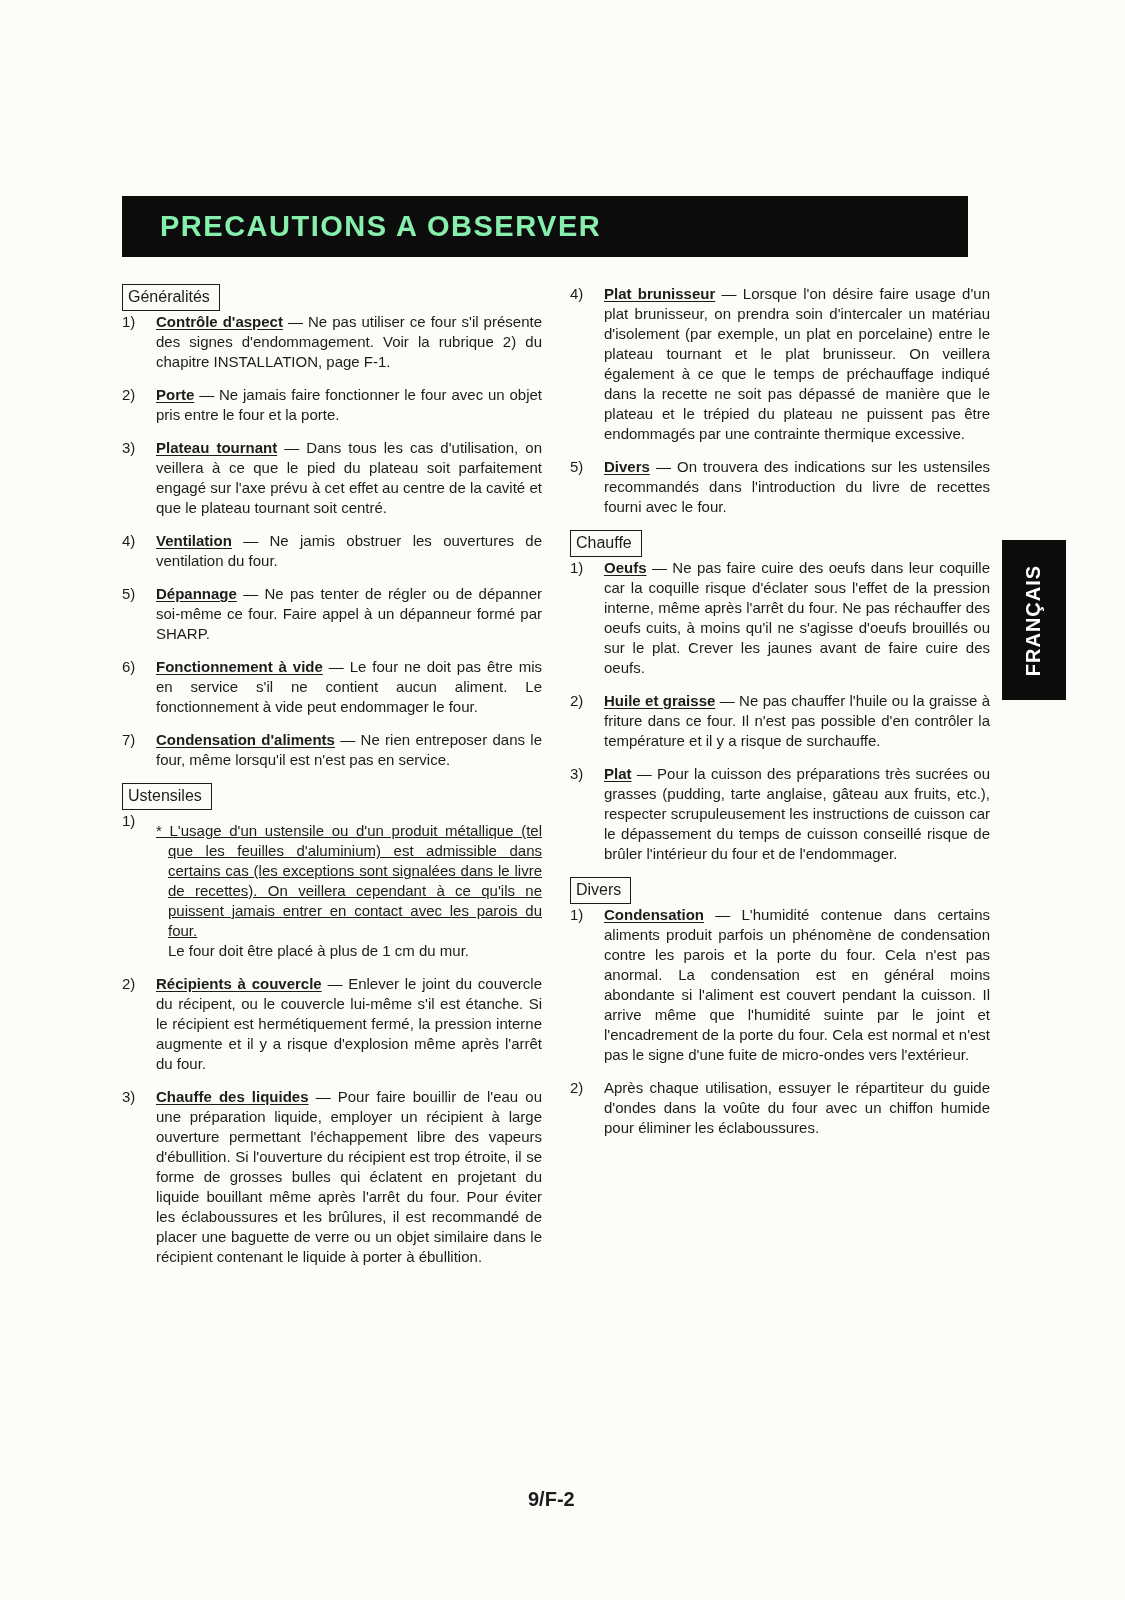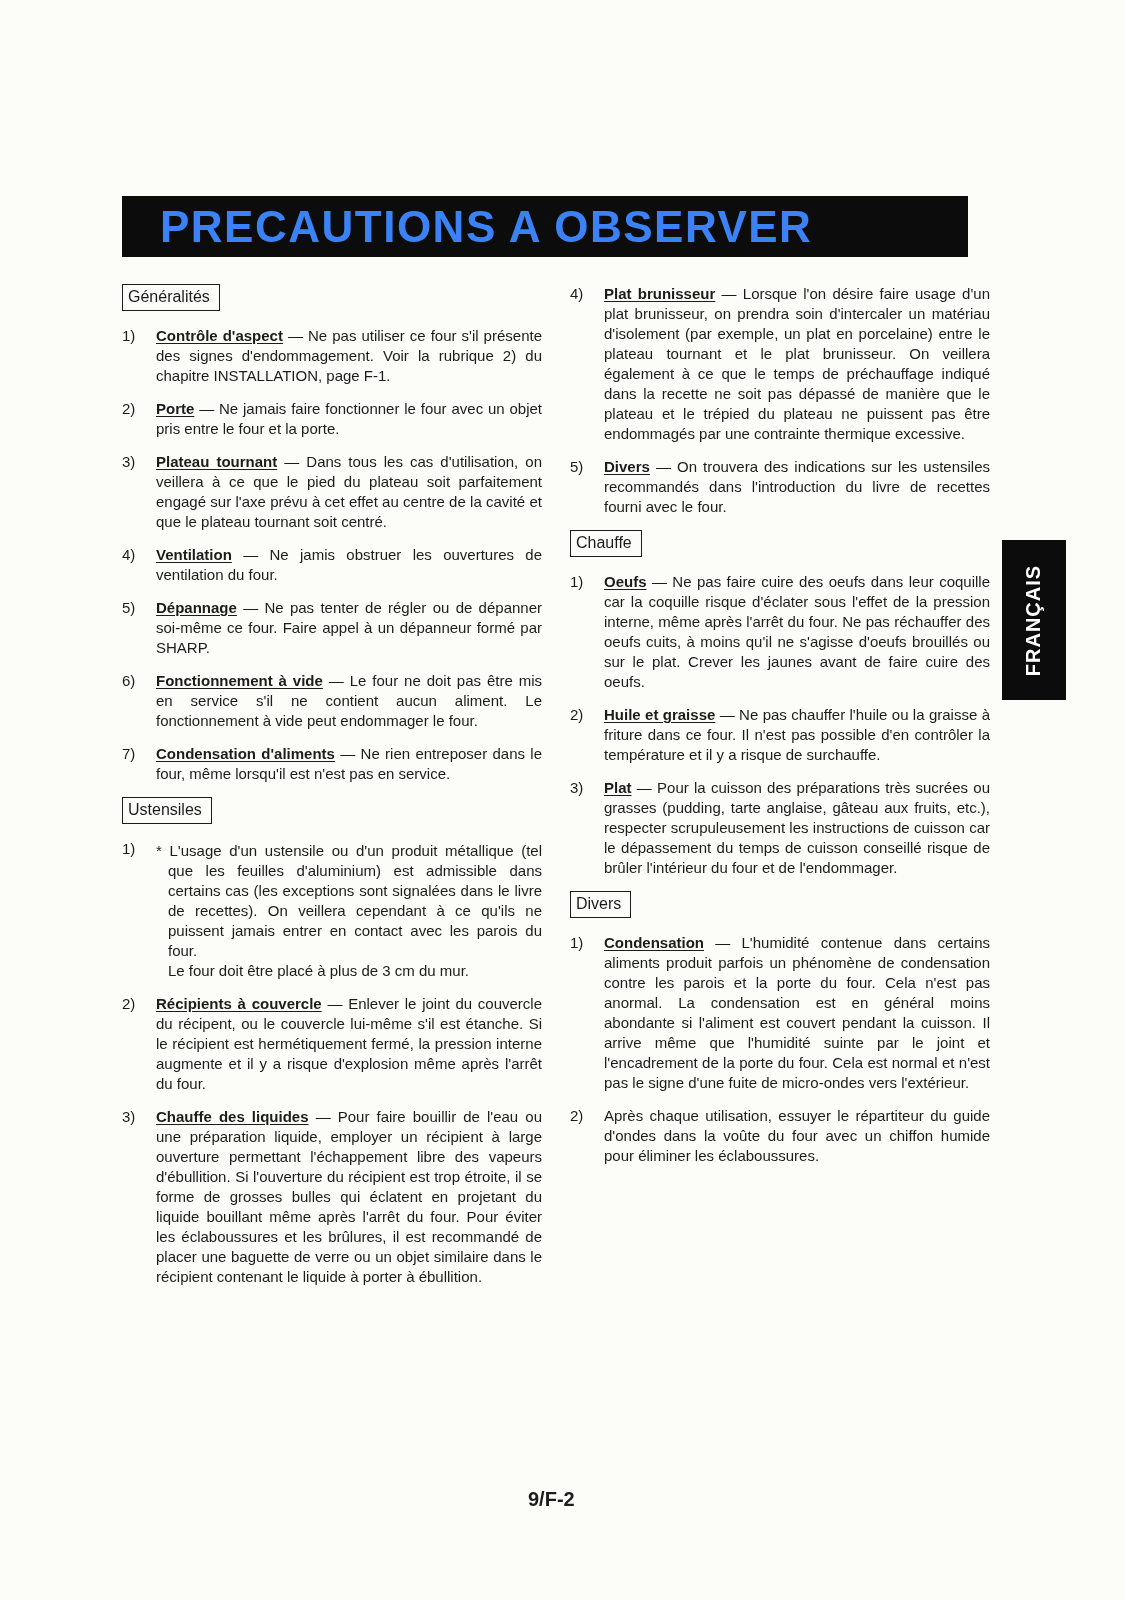--- a/index.html
+++ b/index.html
@@ -23,22 +23,22 @@
     top: 196px;
     width: 846px;
     height: 61px;
     background: #0c0c0c;
     display: flex;
     align-items: center;
     box-sizing: border-box;
     padding-left: 38px;
   }
   .title-banner .title-text {
-    color: #3b82f6;
-    font-size: 44px;
+    color: #86efac;
+    font-size: 29px;
     font-weight: 700;
     letter-spacing: 1.5px;
     white-space: nowrap;
   }
   .columns {
     position: absolute;
     left: 122px;
     top: 284px;
     width: 868px;
     display: flex;
@@ -48,21 +48,21 @@
     flex: 0 0 420px;
     width: 420px;
     font-size: 15px;
     line-height: 20px;
   }
   .sec-head {
     display: inline-block;
     border: 1.5px solid #1c1c1c;
     padding: 2px 9px 3px 5px;
     font-size: 16px;
-    margin: 0 0 15px 0;
+    margin: 0 0 1px 0;
     background: #fcfcf9;
   }
   .section { margin-bottom: 4px; }
   .section + .section { margin-top: 10px; }
   .item {
     display: flex;
     margin-bottom: 13px;
   }
   .num {
     flex: 0 0 34px;
@@ -72,24 +72,25 @@
   .para {
     margin: 0;
     text-align: justify;
   }
   .label {
     font-weight: 700;
     text-decoration: underline;
     text-underline-offset: 2px;
   }
   .note {
-    margin: 2px 0 0 0;
+    margin: 10px 0 0 0;
     padding-left: 12px;
     text-indent: -12px;
     text-align: justify;
+    text-decoration: underline;
   }
   .note2 {
     margin: 0;
     padding-left: 12px;
     text-align: left;
   }
   .lang-tab {
     position: absolute;
     left: 1002px;
     top: 540px;
@@ -182,21 +183,21 @@
         </div>
       </div>
 
       <div class="section">
         <div class="sec-head">Ustensiles</div>
 
         <div class="item">
           <span class="num">1)</span>
           <div class="body">
             <p class="note">* L'usage d'un ustensile ou d'un produit métallique (tel que les feuilles d'aluminium) est admissible dans certains cas (les exceptions sont signalées dans le livre de recettes). On veillera cependant à ce qu'ils ne puissent jamais entrer en contact avec les parois du four.</p>
-            <p class="note2">Le four doit être placé à plus de 3 cm du mur.</p>
+            <p class="note2">Le four doit être placé à plus de 1 cm du mur.</p>
           </div>
         </div>
 
         <div class="item">
           <span class="num">2)</span>
           <div class="body">
             <p class="para"><span class="label">Récipients à couvercle</span> <span>— Enlever le joint du couvercle du récipent, ou le couvercle lui-même s'il est étanche. Si le récipient est hermétiquement fermé, la pression interne augmente et il y a risque d'explosion même après l'arrêt du four.</span></p>
           </div>
         </div>
 

